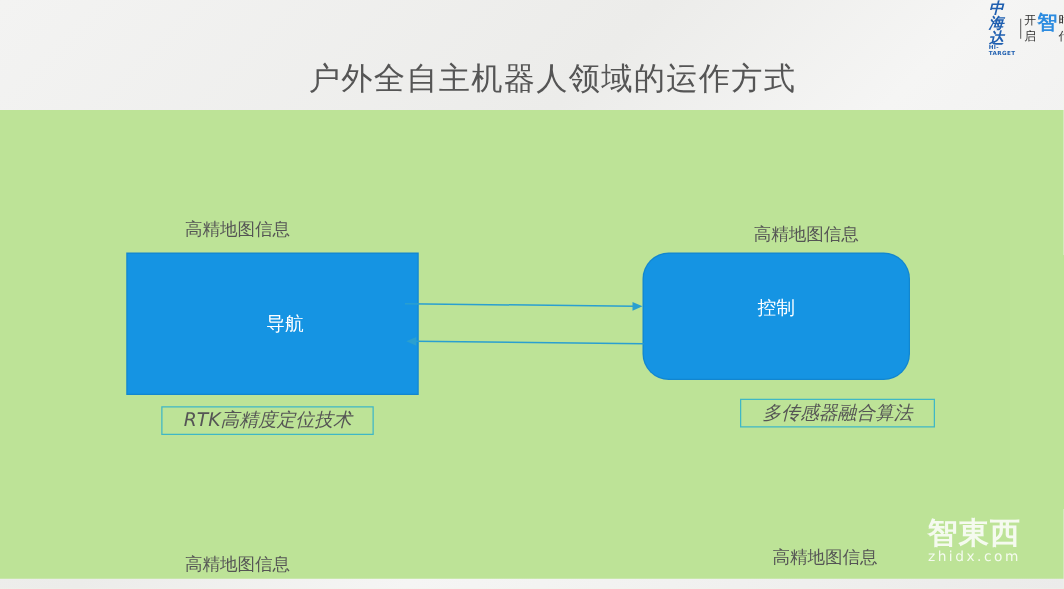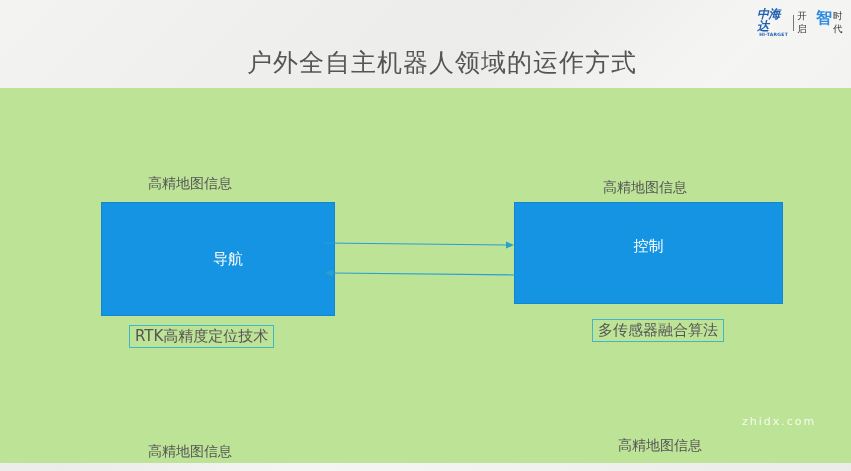--- a/index.html
+++ b/index.html
@@ -2,40 +2,40 @@
 <html><head>
 <meta charset="utf-8">
 <style>
   html, body { margin:0; padding:0; }
   body {
     width:851px; height:471px; position:relative; overflow:hidden;
     background: linear-gradient(135deg, #f3f3f2 0%, #ececea 40%, #f5f5f4 60%, #ebebea 100%);
     font-family: "DejaVu Sans", sans-serif;
   }
   .logo { position:absolute; left:757px; top:12px; height:22px; display:flex; align-items:center; }
-  .logo-main { display:flex; flex-direction:column; align-items:center; line-height:1; }
+  .logo-main { display:flex; flex-direction:column; align-items:center; line-height:1;margin-left:34px; }
   .logo-cn { color:#1f5fb0; font-weight:bold; font-style:italic; font-size:12px; letter-spacing:-0.5px; }
   .logo-en { color:#1f5fb0; font-size:4.5px; font-weight:bold; letter-spacing:0.3px; margin-top:1px; }
   .logo-sep { width:1px; height:16px; background:#777; margin:0 3px; }
   .logo-slogan { font-size:9.5px; color:#333; display:flex; }
   .logo-zhi { color:#2b8be0; font-size:16px; font-weight:bold; margin:0 1px; line-height:1; }
   .title {
     position:absolute; left:0; width:851px; top:46px; text-align:center;
     font-size:25px; color:#555; letter-spacing:1px; padding-left:33px; box-sizing:border-box;
   }
   .panel { position:absolute; left:0; top:88px; width:851px; height:375px; background:#bde397; }
   .note { position:absolute; font-size:14px; color:#555; white-space:nowrap;margin-top:40px; }
   .box {
     position:absolute; background:#1594e3; color:#fff; font-size:15px;
     display:flex; align-items:center; justify-content:center;
     box-shadow: 0 0 0 1px #1286cf;
   }
   .tag {
     position:absolute; border:1.5px solid #3fb7c6; color:#555; font-size:15px;
-    padding:1px 5px; white-space:nowrap; box-sizing:border-box;
+    padding:1px 17px; white-space:nowrap; box-sizing:border-box;font-style:italic;
   }
   svg.arrows { position:absolute; left:0; top:0; }
   .wm { position:absolute; left:742px; top:414px; color:#fff; opacity:0.85; text-align:center; line-height:1; }
   .wm-cn { font-size:24px; font-weight:bold; letter-spacing:1px; }
   .wm-en { font-size:11px; letter-spacing:2px; margin-top:2px; }
 </style>
 </head>
 <body>
 
 <div class="logo">
@@ -56,33 +56,34 @@
 <div class="panel"></div>
 
 <div class="note" style="left:148px; top:135px;">高精地图信息</div>
 <div class="note" style="left:603px; top:139px;">高精地图信息</div>
 <div class="note" style="left:148px; top:403px;">高精地图信息</div>
 <div class="note" style="left:618px; top:397px;">高精地图信息</div>
 
 <div class="box" style="left:102px; top:203px; width:212px; height:112px;padding-left:20px;">
   <span>导航</span>
 </div>
-<div class="box" style="left:515px; top:203px; width:267px; height:100px;">
+<div class="box" style="left:515px; top:203px; width:212px; height:100px;border-radius:20px;">
   <span style="margin-top:-14px;">控制</span>
 </div>
 
 <div class="tag" style="left:129px; top:325px;">RTK高精度定位技术</div>
 <div class="tag" style="left:592px; top:319px;">多传感器融合算法</div>
 
 <svg class="arrows" width="851" height="471">
   <g>
     <line x1="324" y1="243" x2="508" y2="245" stroke="#2a9fd0" stroke-width="1.2"></line>
     <polygon points="514,245 506,241.5 506,248.5" fill="#2a9fd0"></polygon>
   </g>
   <g>
     <line x1="515" y1="275" x2="332" y2="273" stroke="#2a9fd0" stroke-width="1.2"></line>
     <polygon points="325,273 333,269.5 333,276.5" fill="#2a9fd0"></polygon>
   </g>
 </svg>
 
 <div class="wm">
+  <div class="wm-cn">智東西</div>
   <div class="wm-en">zhidx.com</div>
 </div>
 
 </body></html>

